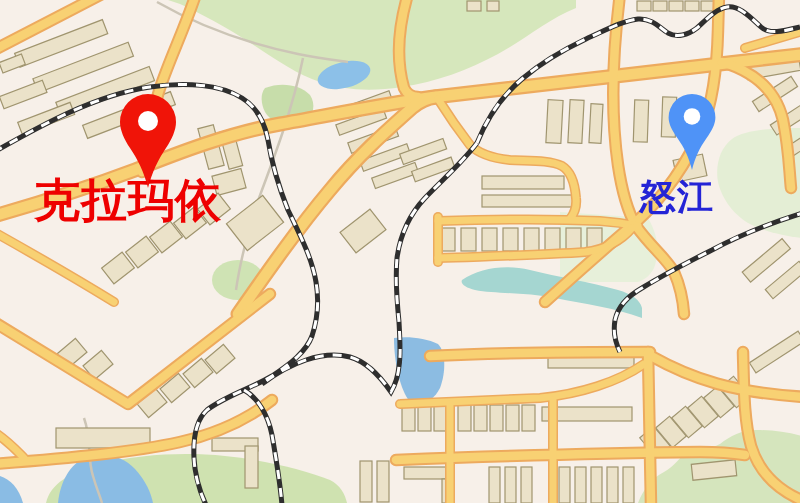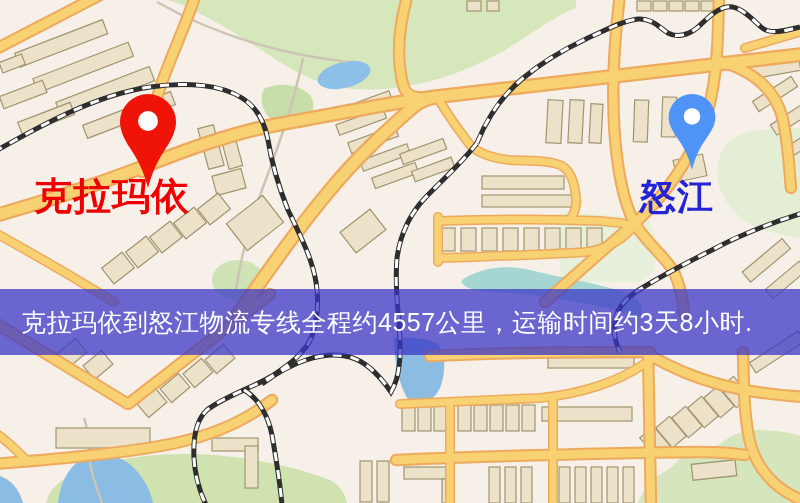--- a/index.html
+++ b/index.html
@@ -9,21 +9,21 @@
     user-select:none;
   }
   .stage svg.mapbg{position:absolute;left:0;top:0;width:800px;height:503px;display:block;}
   .pin{position:absolute;pointer-events:auto;}
   .pin-origin{left:118px;top:94px;width:60px;height:96px;}
   .pin-dest{left:666px;top:94px;width:52px;height:78px;}
   .place-label{
     position:absolute;font-weight:bold;line-height:1;white-space:nowrap;
     letter-spacing:1px;
   }
-  .label-origin{left:34px;top:177px;font-size:38px;}
+  .label-origin{left:34px;top:177px;font-size:46px;}
   .label-dest{left:640px;top:179px;font-size:36px;}
   .banner{
     position:absolute;left:0;right:0;top:289px;height:66px;
     display:flex;align-items:center;
   }
   .banner-text{
     color:#fff;font-size:25px;padding-left:21px;white-space:nowrap;
     letter-spacing:0.5px;
   }
   .rc{fill:none;stroke:#edaa5e;stroke-linecap:round;stroke-linejoin:round;}
@@ -247,17 +247,14 @@
 
   <svg class="pin pin-dest" viewBox="0 0 52 80">
     <path d="M26,78 C23,65 18,55 11,45 C6,38 2,31 2,24 A24,24 0 1 1 50,24 C50,31 46,38 41,45 C34,55 29,65 26,78 Z" fill="#4f93f7"></path>
     <circle cx="26" cy="23" r="8.5" fill="#ffffff"></circle>
   </svg>
 
   <div class="place-label label-origin" style="color: rgb(238, 0, 0);">克拉玛依</div>
 
   <div class="place-label label-dest" style="color: rgb(36, 36, 214);">怒江</div>
 
-  <div class="banner" style="background: rgba(58, 54, 199, 0.74);">
-    <span class="banner-text" style="color: rgb(255, 255, 255);">克拉玛依到怒江物流专线全程约4557公里，运输时间约3天8小时.</span>
-  </div>
 
 </div>
 
 </body></html>

